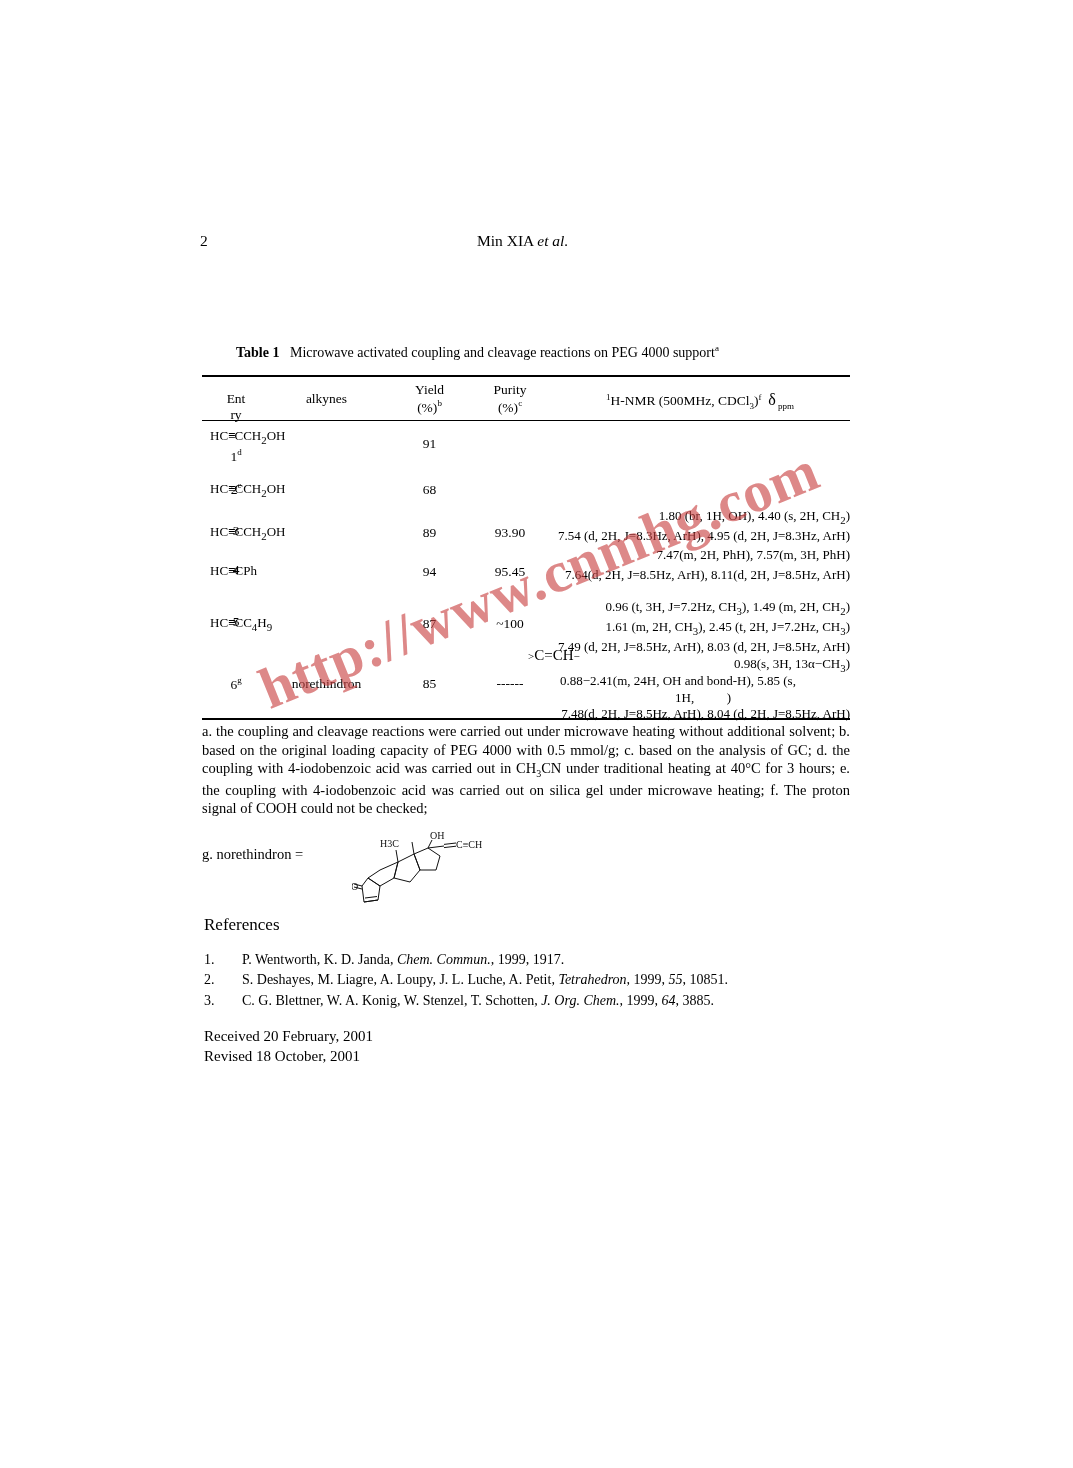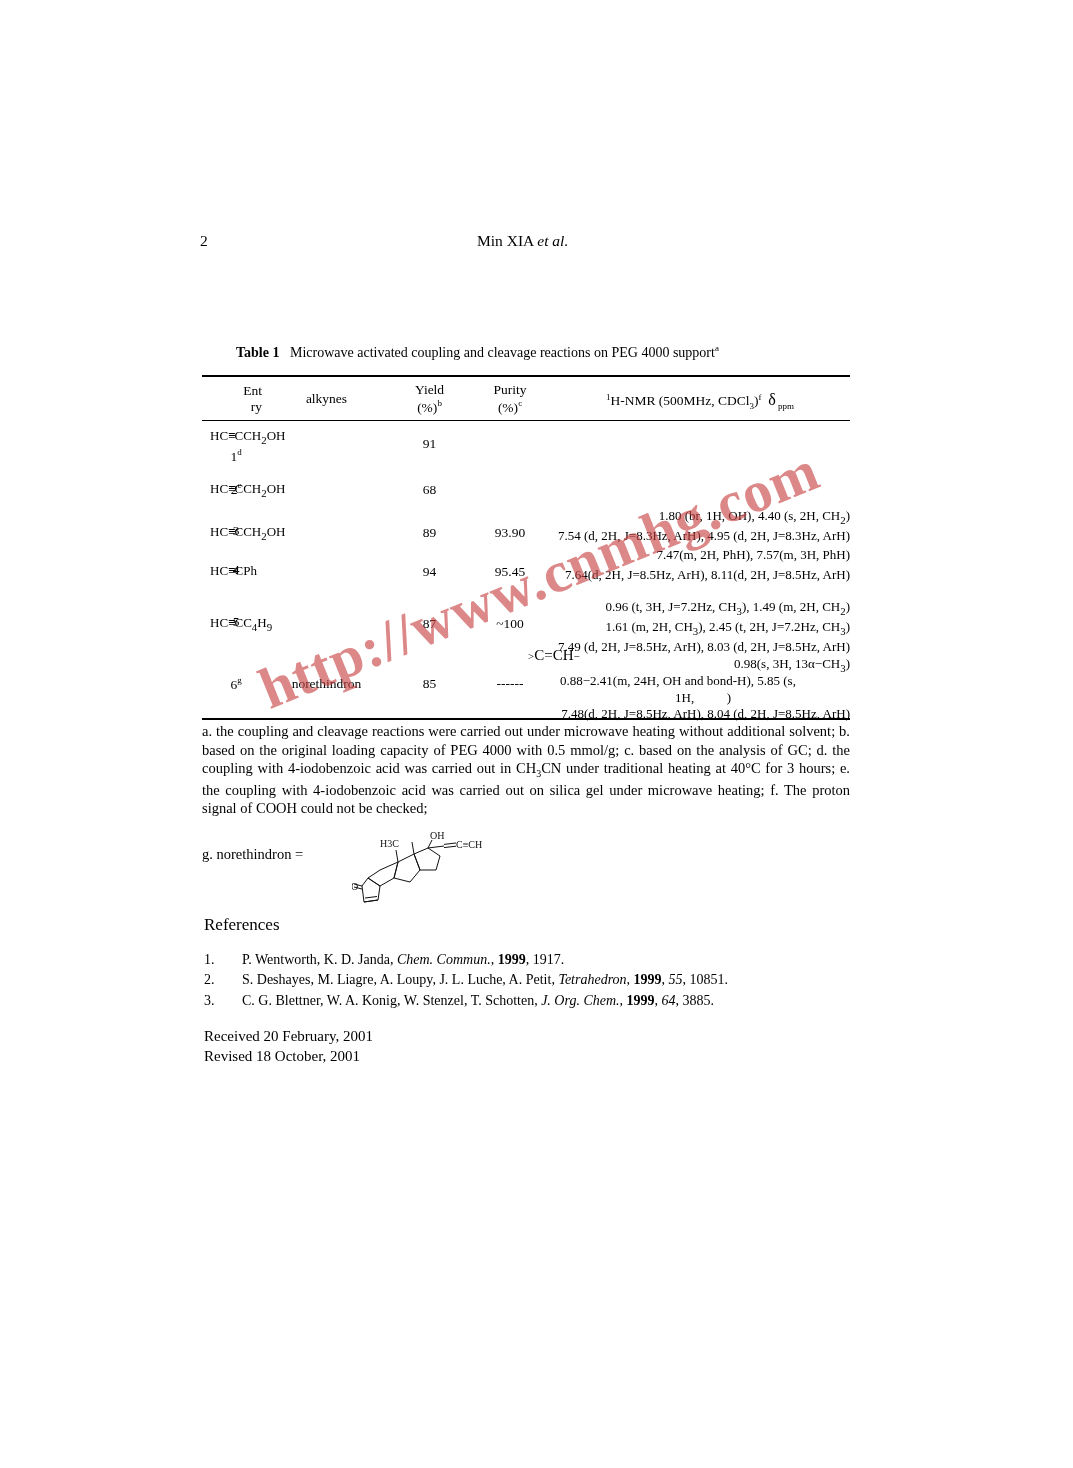--- a/index.html
+++ b/index.html
@@ -171,21 +171,21 @@
     position: relative;
     padding-left: 38px;
     white-space: nowrap;
   }
   .ref .num {
     position: absolute;
     left: 0;
     top: 0;
   }
   .ref i { font-style: italic; }
-  .ref b { font-weight: bold; }
+  .ref b { font-weight: normal; }
 
   .dates {
     position: absolute;
     left: 204px;
     top: 1026px;
     font-size: 15px;
     line-height: 1.35;
   }
 
   
@@ -260,21 +260,21 @@
   <div class="tbl-caption">
     <b>Table 1</b>&nbsp;&nbsp;
     <span>Microwave activated coupling and cleavage reactions on PEG 4000 support</span><sup>a</sup>
   </div>
 
   <div class="tbl">
     <div class="rule-top"></div>
     <div class="rule-mid"></div>
     <div class="rule-bot"></div>
 
-    <div class="th col-entry" style="top:8px;text-align:right;">
+    <div class="th col-entry" style="top:16px;">
       Ent<br>ry
     </div>
     <div class="th col-alkyne" style="top:16px;">alkynes</div>
     <div class="th col-yield" style="top:7px;">
       Yield<br>(%)<sup>b</sup>
     </div>
     <div class="th col-purity" style="top:7px;">
       Purity<br>(%)<sup>c</sup>
     </div>
     <div class="th col-nmr" style="top:16px;">

